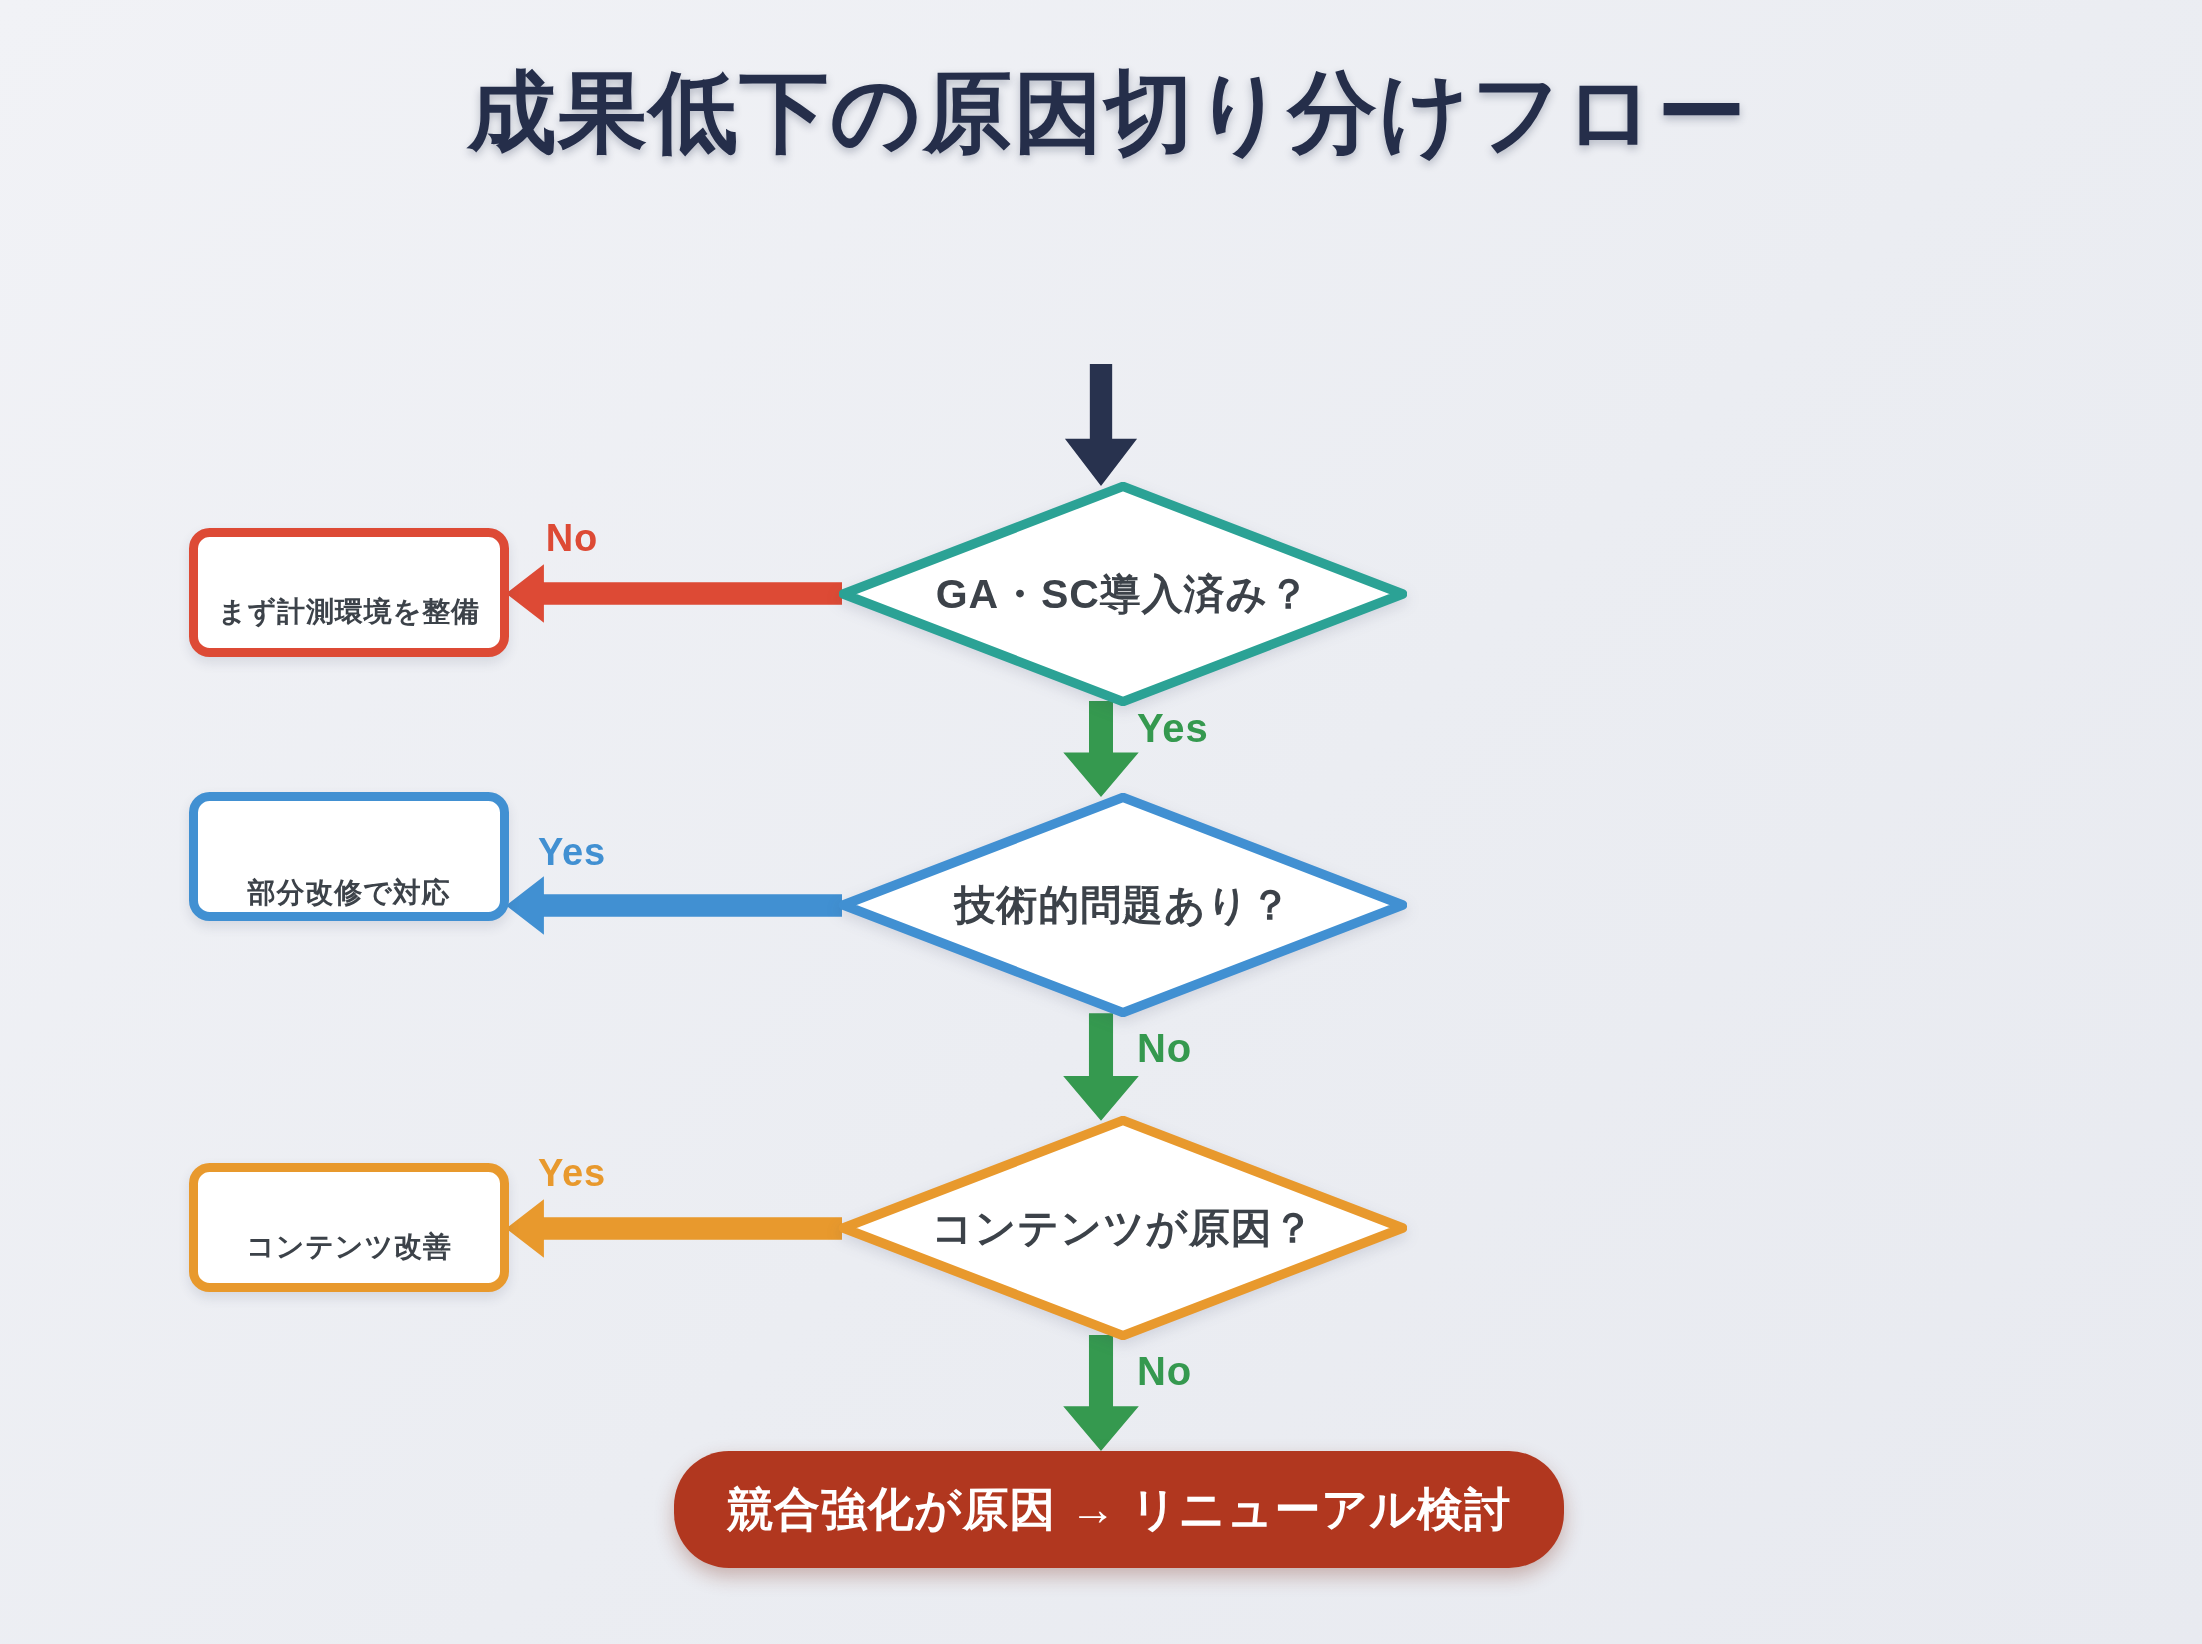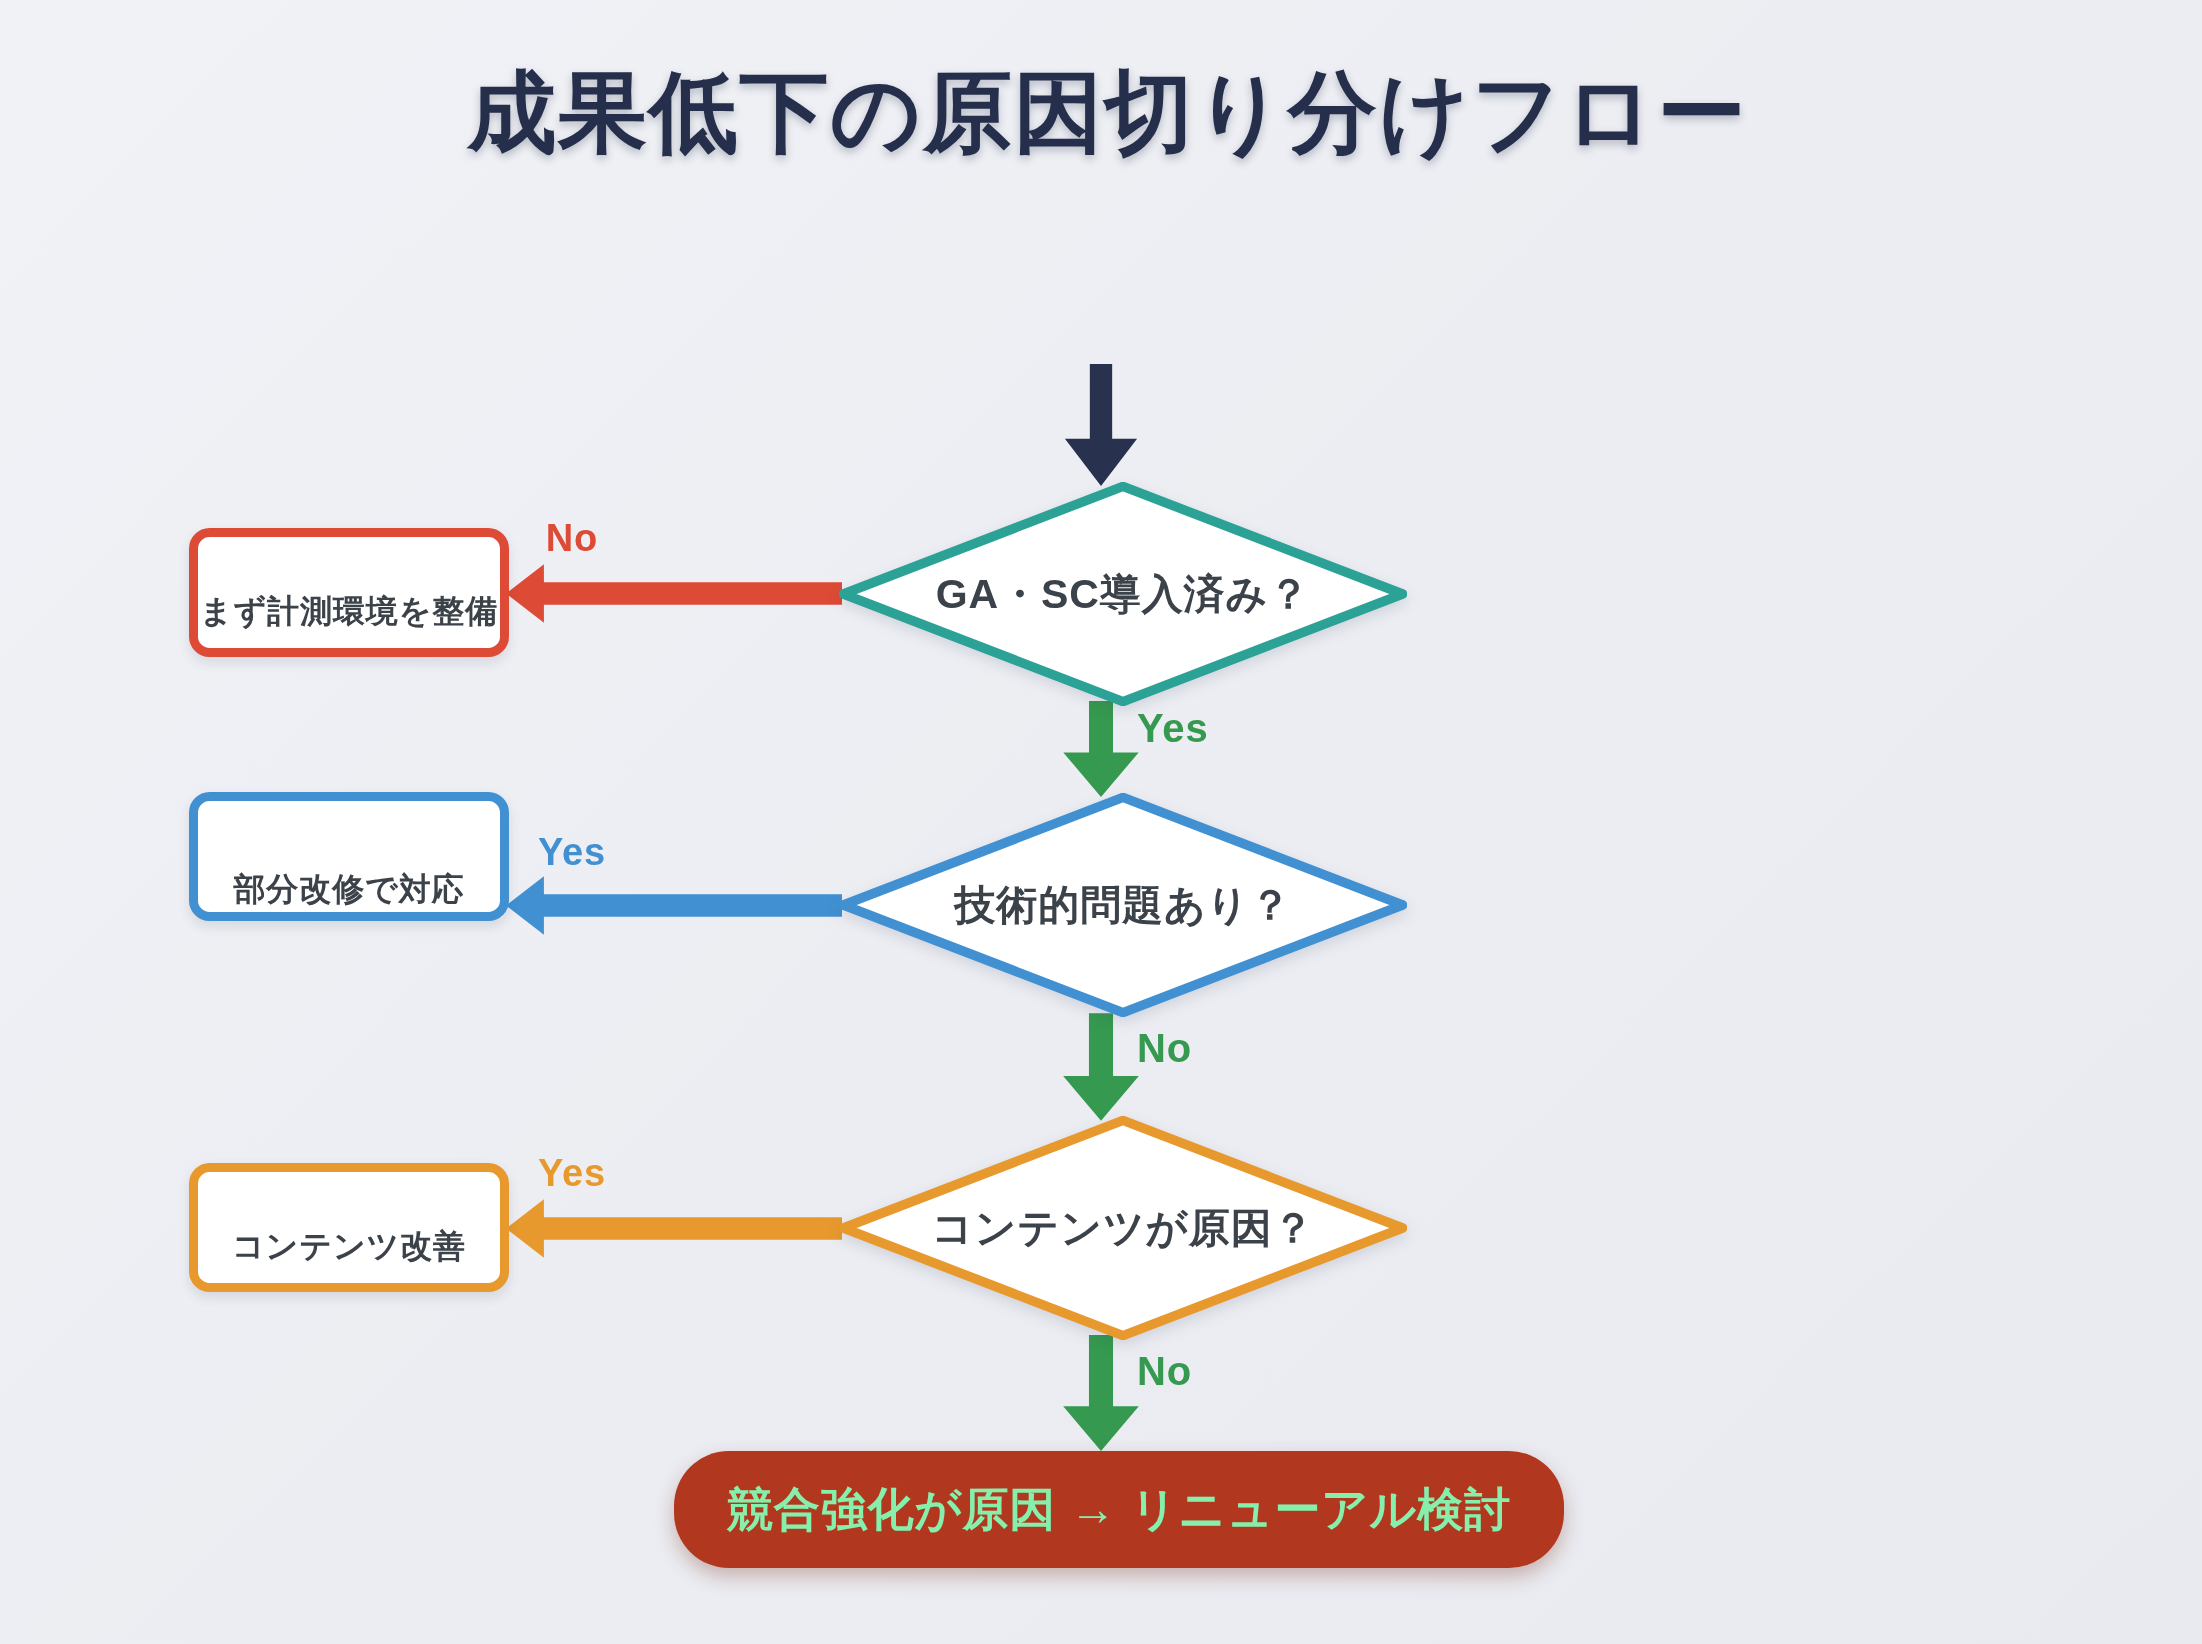--- a/index.html
+++ b/index.html
@@ -52,21 +52,21 @@
     letter-spacing: 0.9px;
   }
   .pill.final {
     left: 674px; top: 1451px;
     width: 890px; height: 117px;
     background: #b1371f;
     border-radius: 55px;
     box-shadow: 0 8.6px 19px rgba(120, 40, 20, 0.30);
   }
   .pill.final .pill-text {
-    color: #86efac;
+    color: #ffffff;
     font-size: 46px;
     font-weight: 700;
     letter-spacing: 0.9px;
   }
   .diamond-wrap {
     position: absolute;
     width: 568px;
     height: 224px;
     left: 839px;
     z-index: 2;
@@ -96,21 +96,21 @@
     box-sizing: border-box;
     background: #ffffff;
     border-radius: 20.6px;
     display: flex;
     align-items: center;
     justify-content: center;
     z-index: 2;
     box-shadow: 0 5.2px 12px rgba(50, 60, 90, 0.12);
   }
   .action-box .box-text {
-    font-size: 32px;
+    font-size: 28px;
     font-weight: 700;
     color: #3c4249;
     letter-spacing: 0.9px;
     margin-top: 39px;
   }
   .box-red    { border: 9.5px solid #dd4a35; top: 528px; }
   .box-blue   { border: 9.5px solid #4190d2; top: 792px; align-items: flex-end; }
   .box-orange { border: 9.5px solid #e8992d; top: 1163px; }
   .connector {
     position: absolute;

